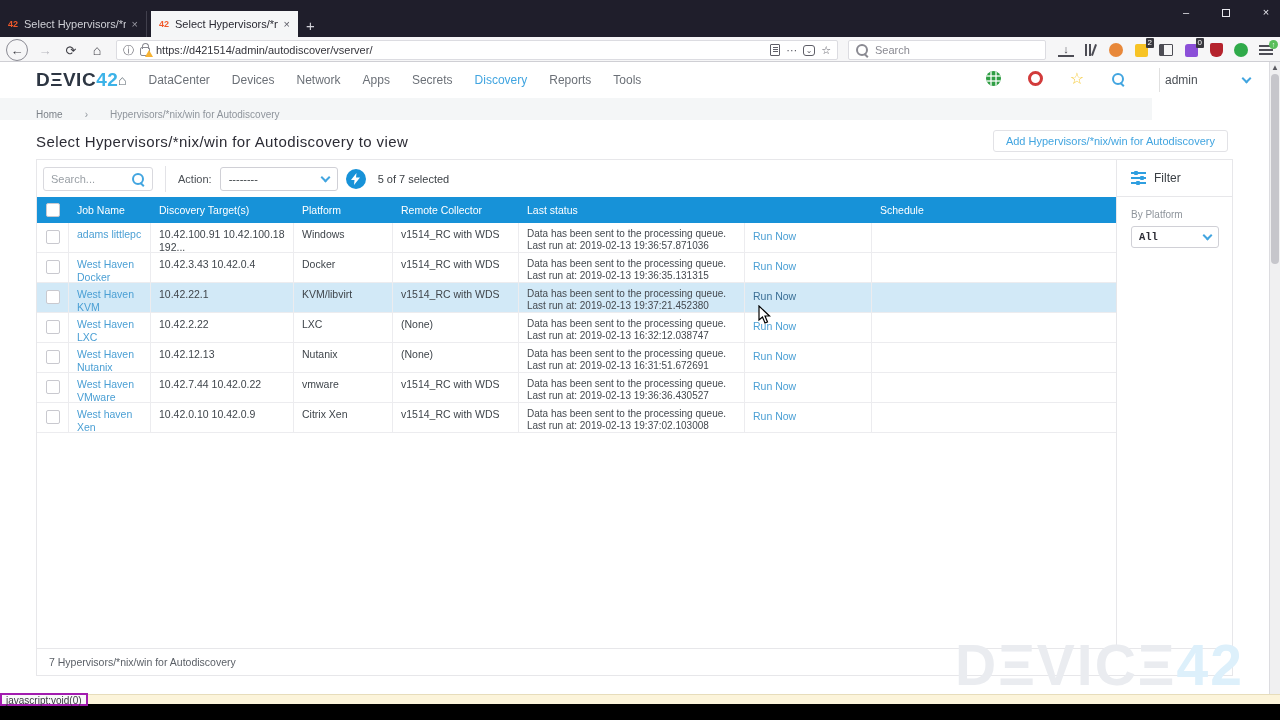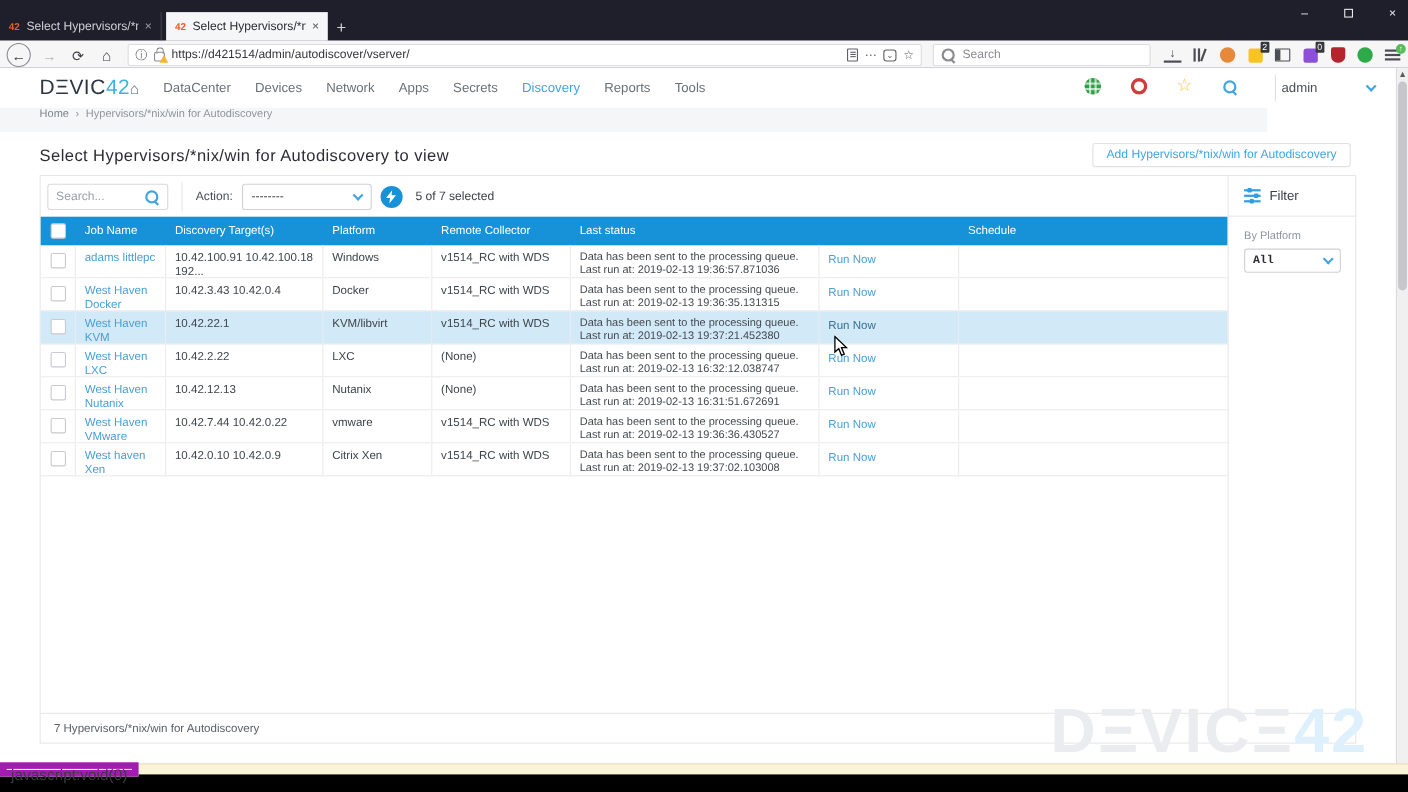--- a/index.html
+++ b/index.html
@@ -51,41 +51,41 @@
   .shield-sq { width:13px; height:14px; background:#b5232d; border-radius:2px 2px 6px 6px; }
   .green-c { background:#2faa4a; }
   .orange-c { background:#e8883a; }
   .burger { width:14px; height:12px; position:relative; }
   .burger i { position:absolute; left:0; width:14px; height:2px; background:#4d4d55; }
   .burger i:nth-child(1){top:1px;} .burger i:nth-child(2){top:5px;} .burger i:nth-child(3){top:9px;}
   .burger .up-badge { position:absolute; top:-4px; right:-5px; width:9px; height:9px; background:#58bd5a; border-radius:50%; color:#fff; font-size:7px; line-height:9px; text-align:center; }
 
   
   .appheader { position:absolute; top:62px; left:0; width:1280px; height:36px; background:#fff; display:flex; align-items:center; }
-  .logo { position:absolute; left:36px; top:7px; font-size:19px; font-weight:normal; letter-spacing:.5px; color:#2d3643; }
+  .logo { position:absolute; left:36px; top:7px; font-size:19px; font-weight:bold; letter-spacing:.5px; color:#2d3643; }
   .logo .accent { color:#3db3e8; }
   .main-nav { position:absolute; left:118px; top:0; height:36px; display:flex; align-items:center; gap:22px; font-size:12px; color:#6b7077; }
   .main-nav .nav-item { cursor:pointer; }
   .main-nav .active { color:#42a5e0; }
   .home-ico { color:#5b6770; font-size:14px; }
   .hdr-icons { position:absolute; right:155px; top:9px; display:flex; gap:27px; align-items:center; }
   .hdr-sep { position:absolute; right:120px; top:6px; width:1px; height:24px; background:#e0e0e0; }
   .globe-ico { width:15px; height:15px; border-radius:50%; background:#2f9e44; position:relative; overflow:hidden; }
   .globe-ico:before { content:""; position:absolute; left:4px; top:0; width:2px; height:15px; background:rgba(255,255,255,.65); box-shadow:5px 0 0 rgba(255,255,255,.65); }
   .globe-ico:after { content:""; position:absolute; top:4px; left:0; height:2px; width:15px; background:rgba(255,255,255,.65); box-shadow:0 5px 0 rgba(255,255,255,.65); }
   .life-ico { width:15px; height:15px; border-radius:50%; border:3px solid #d23b3b; background:#fff; }
   .star-ico { color:#f5c935; font-size:16px; line-height:15px; }
   .mag { position:relative; width:14px; height:14px; }
   .mag:before { content:""; position:absolute; left:1px; top:1px; width:8px; height:8px; border:2px solid #42a5e0; border-radius:50%; }
   .mag:after { content:""; position:absolute; left:10px; top:10px; width:5px; height:2px; background:#42a5e0; transform:rotate(45deg); transform-origin:0 0; }
   .mag.gray:before { border-color:#8a8a92; } .mag.gray:after { background:#8a8a92; }
   .user-menu { position:absolute; right:30px; top:0; height:36px; width:85px; display:flex; align-items:center; justify-content:space-between; font-size:12px; color:#4a4f55; }
   .chev { display:inline-block; width:7px; height:7px; border-right:2px solid #42a5e0; border-bottom:2px solid #42a5e0; transform:rotate(45deg); margin-top:-3px; }
 
-  .breadcrumb-bar { position:absolute; top:98px; left:0; width:1152px; height:22px; background:#f4f6f7; display:flex; align-items:flex-start; padding-left:36px; font-size:10px; color:#8f959c; gap:6px; }
+  .breadcrumb-bar { position:absolute; top:98px; left:0; width:1152px; height:22px; background:#f4f6f7; display:flex; align-items:flex-end; padding-left:36px; font-size:10px; color:#8f959c; gap:22px; }
   .breadcrumb-bar .bc-home { color:#7d838a; }
 
   
   .page-title { position:absolute; left:36px; top:133px; font-size:15px; font-weight:400; letter-spacing:.4px; color:#2c2c35; }
   .add-btn { position:absolute; right:52px; top:130px; height:22px; padding:0 12px; border:1px solid #e2e2e6; border-radius:3px; background:#fff; color:#42a5e0; font-size:11px; line-height:20px; }
 
   .card { position:absolute; left:36px; top:159px; width:1197px; height:517px; border:1px solid #e7e7ea; background:#fff; }
   .card-main { position:absolute; left:0; top:0; width:1079px; height:488px; }
   .filter-panel { position:absolute; right:0; top:0; width:116px; height:488px; border-left:1px solid #e7e7ea; }
   .card-footer { position:absolute; left:0; bottom:0; width:1195px; height:27px; border-top:1px solid #e7e7ea; font-size:10.5px; color:#5a5f66; display:flex; align-items:center; padding-left:12px; }
@@ -123,21 +123,21 @@
 
   .watermark { position:absolute; left:955px; top:632px; font-size:57px; font-weight:bold; letter-spacing:2px; color:#eaecf0; z-index:5; pointer-events:none; }
   .watermark .accent { color:#ddf0fb; }
 
   
   .vscroll { position:absolute; right:0; top:62px; width:11px; height:641px; background:#f0f0f1; border-left:1px solid #dcdce0; z-index:6; }
   .vscroll .arr { position:absolute; left:0; width:10px; text-align:center; font-size:8px; color:#5a5a60; }
   .vscroll .arr.up { top:1px; } .vscroll .arr.down { bottom:1px; }
   .vscroll .thumb { position:absolute; left:1px; top:12px; width:8px; height:190px; background:#c6c6cb; border-radius:4px; }
   .notif-bar { position:absolute; left:0; top:694px; width:1280px; height:10px; background:#fcf4da; border-top:1px solid #e7ddbb; z-index:7; }
-  .status-tooltip { position:absolute; left:0; top:693px; height:13px; background:#f9f9fa; border:6px solid #a21caf; font-size:14px; color:#3a3a40; line-height:11px; padding:0 4px; z-index:9; }
+  .status-tooltip { position:absolute; left:0; top:693px; height:13px; background:#f9f9fa; border:2px solid #a21caf; font-size:10px; color:#3a3a40; line-height:11px; padding:0 4px; z-index:9; }
   .black-bar { position:absolute; left:0; top:704px; width:1280px; height:16px; background:#000; z-index:8; }
 
   .cursor { position:absolute; left:758px; top:305px; z-index:20; pointer-events:none; }
 </style>
 </head>
 <body>
 
 <div class="screen">
 
   <div class="chrome-top">

